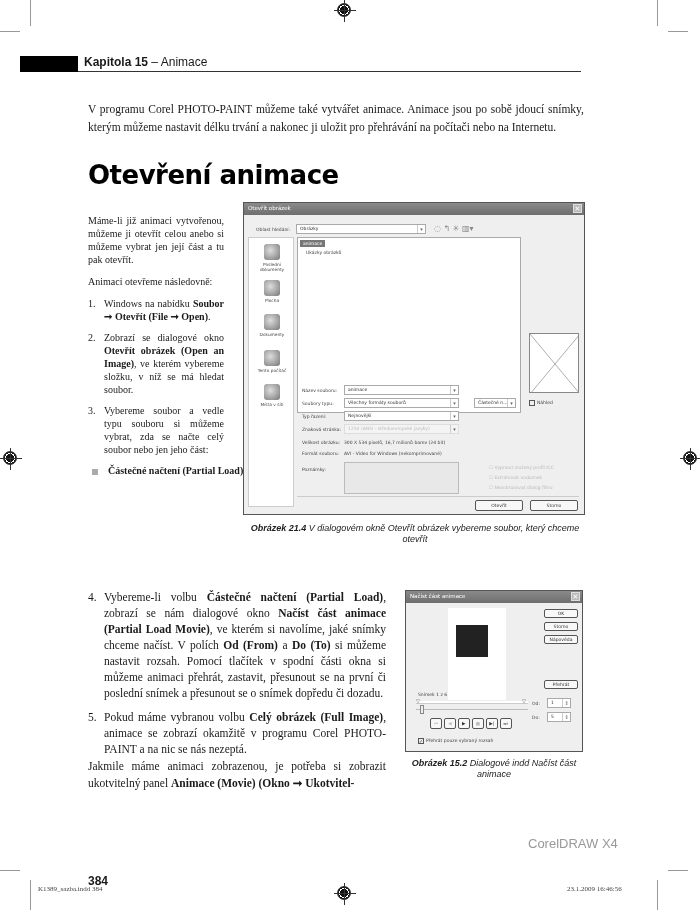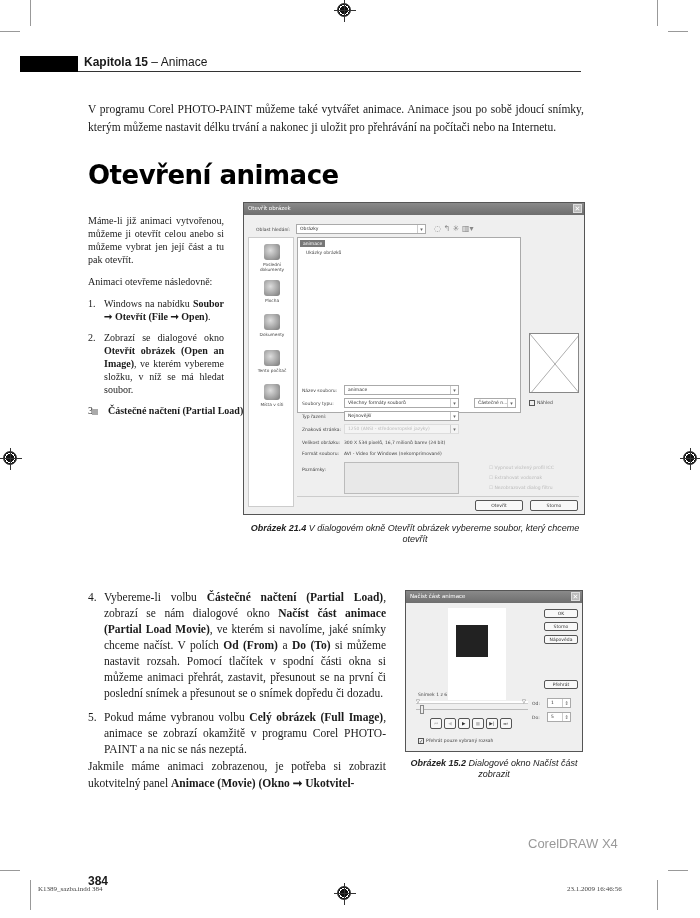--- a/index.html
+++ b/index.html
@@ -87,20 +87,21 @@
   <div class="li">
     <span class="num">1.</span>
     <span>Windows na nabídku </span><b>Soubor ➞ Otevřít (File ➞ Open)</b><span>.</span>
   </div>
   <div class="li">
     <span class="num">2.</span>
     <span>Zobrazí se dialogové okno </span><b>Otevřít obrázek (Open an Image)</b><span>, ve kterém vybereme složku, v níž se má hledat soubor.</span>
   </div>
   <div class="li">
     <span class="num">3.</span>
+    <span>Vybereme soubor a vedle typu souboru si můžeme vybrat, zda se načte celý soubor nebo jen jeho část:</span>
   </div>
   <div class="bul" style="width:260px;">Částečné načtení (Partial Load).</div>
 </div>
 
 <div class="dlg" style="left:243px;top:202px;width:342px;height:313px;">
   <div class="dlg-title">
     <span>Otevřít obrázek</span>
     <span class="dlg-close">✕</span>
   </div>
   <span class="lbl" style="left:12px;top:24px;">Oblast hledání:</span>
@@ -208,19 +209,19 @@
     <span class="btn" style="position:relative;display:inline-block;width:12px;height:11px;color:#bbb;">◀</span>
     <span class="btn" style="position:relative;display:inline-block;width:12px;height:11px;">▶</span>
     <span class="btn" style="position:relative;display:inline-block;width:12px;height:11px;color:#bbb;">■</span>
     <span class="btn" style="position:relative;display:inline-block;width:12px;height:11px;">▶|</span>
     <span class="btn" style="position:relative;display:inline-block;width:12px;height:11px;">⏭</span>
   </div>
   <span class="lbl" style="left:12px;top:147px;"><span style="display:inline-block;width:6px;height:6px;border:1px solid #555;vertical-align:middle;margin-right:2px;font-size:5px;line-height:5px;">✓</span><span>Přehrát pouze vybraný rozsah</span></span>
 </div>
 
 <div class="caption" style="left:405px;top:758px;width:178px;">
-  <b>Obrázek 15.2</b><span> Dialogové okno Načíst část zobrazit</span>
+  <b>Obrázek 15.2</b><span> Dialogové indd Načíst část animace</span>
 </div>
 
 <div class="footer-num">384</div>
 <div class="footer-book">CorelDRAW X4</div>
 <div class="slug" style="left:38px;">K1389_sazba.indd   384</div>
 <div class="slug" style="left:567px;">23.1.2009   16:46:56</div>
 
 </body></html>

